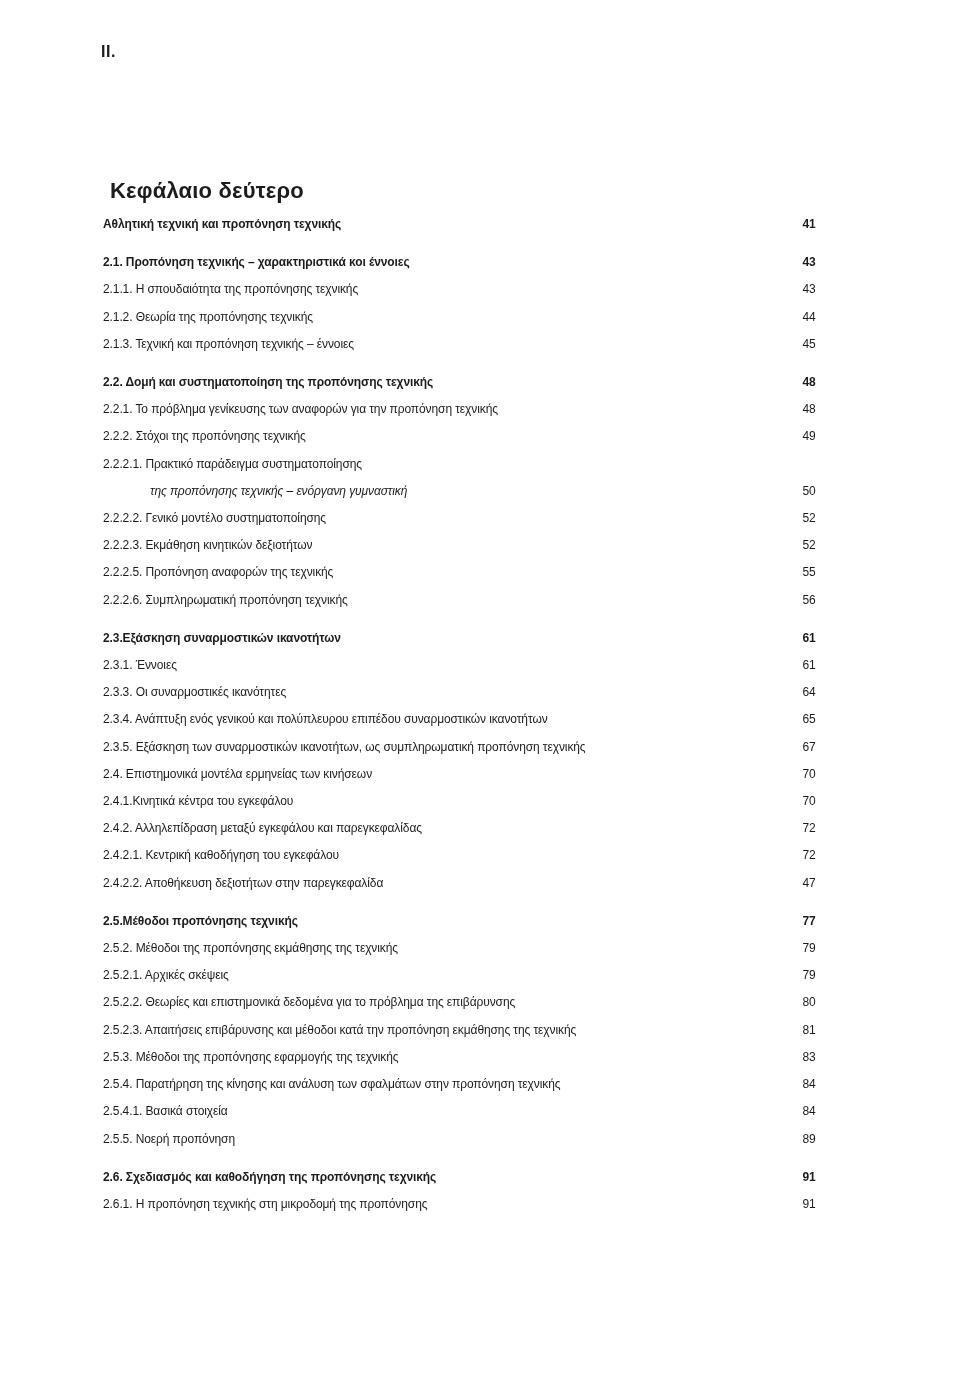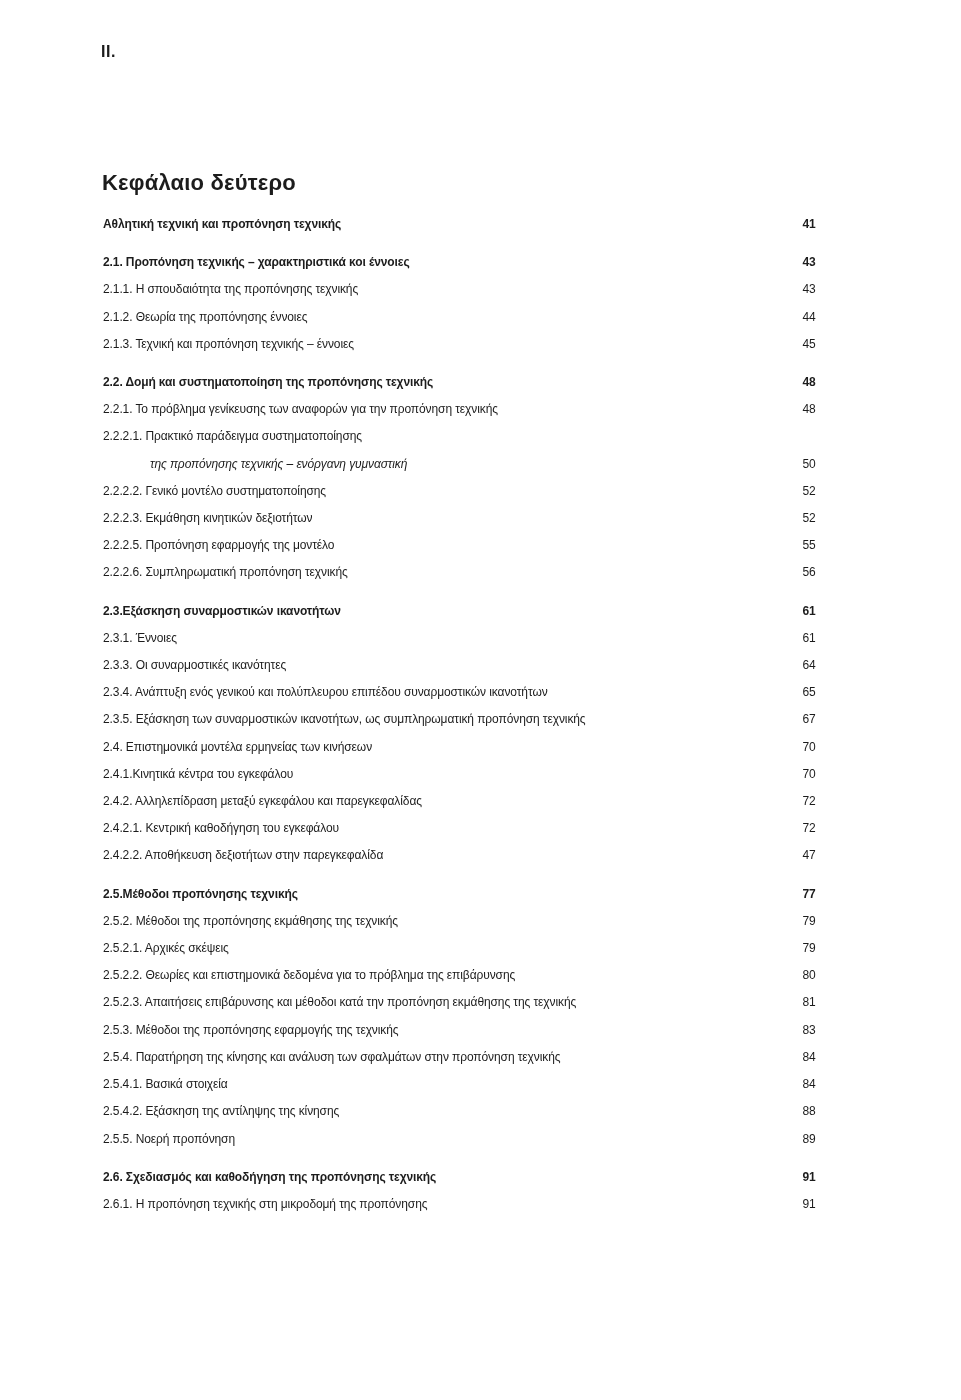--- a/index.html
+++ b/index.html
@@ -22,21 +22,21 @@
     top: 43px;
     left: 101px;
     font-size: 16px;
     font-weight: 700;
     letter-spacing: 0.5px;
   }
   .chapter {
     position: absolute;
     top: 170px;
     left: 102px;
-    margin: 0;
+    margin: 8px;
     font-size: 22px;
     font-weight: 700;
     letter-spacing: 0.2px;
   }
   .toc {
     position: absolute;
     top: 211px;
     left: 103px;
     width: 727px;
   }
@@ -85,53 +85,57 @@
     <div id="toc-entries">
         <div class="row bold gap">
     <span class="label">2.1.  Προπόνηση τεχνικής – χαρακτηριστικά κοι έννοιες</span>
     <span class="pagenum">43</span>
   </div>
         <div class="row">
     <span class="label">2.1.1. Η σπουδαιότητα της προπόνησης τεχνικής</span>
     <span class="pagenum">43</span>
   </div>
         <div class="row">
-    <span class="label">2.1.2. Θεωρία της προπόνησης έννοιες</span>
+    <span class="label">2.1.2. Θεωρία της προπόνησης τεχνικής</span>
     <span class="pagenum">44</span>
   </div>
         <div class="row">
     <span class="label">2.1.3. Τεχνική και προπόνηση τεχνικής – έννοιες</span>
     <span class="pagenum">45</span>
   </div>
         <div class="row bold gap">
     <span class="label">2.2. Δομή και συστηματοποίηση της προπόνησης τεχνικής</span>
     <span class="pagenum">48</span>
   </div>
         <div class="row">
     <span class="label">2.2.1. Το πρόβλημα γενίκευσης των αναφορών για την προπόνηση τεχνικής</span>
     <span class="pagenum">48</span>
+  </div>
+        <div class="row">
+    <span class="label">2.2.2. Στόχοι της προπόνησης τεχνικής</span>
+    <span class="pagenum">49</span>
   </div>
         <div class="row">
     <span class="label">2.2.2.1. Πρακτικό παράδειγμα συστηματοποίησης</span>
     <span class="pagenum"></span>
   </div>
         <div class="row indent">
     <span class="label">της προπόνησης τεχνικής – ενόργανη γυμναστική</span>
     <span class="pagenum">50</span>
   </div>
         <div class="row">
     <span class="label">2.2.2.2. Γενικό μοντέλο συστηματοποίησης</span>
     <span class="pagenum">52</span>
   </div>
         <div class="row">
     <span class="label">2.2.2.3. Εκμάθηση κινητικών δεξιοτήτων</span>
     <span class="pagenum">52</span>
   </div>
         <div class="row">
-    <span class="label">2.2.2.5. Προπόνηση εφαρμογής της μοντέλο</span>
+    <span class="label">2.2.2.5. Προπόνηση αναφορών της τεχνικής</span>
     <span class="pagenum">55</span>
   </div>
         <div class="row">
     <span class="label">2.2.2.6. Συμπληρωματική προπόνηση τεχνικής</span>
     <span class="pagenum">56</span>
   </div>
         <div class="row bold gap">
     <span class="label">2.3.Εξάσκηση συναρμοστικών ικανοτήτων</span>
     <span class="pagenum">61</span>
   </div>
@@ -197,24 +201,20 @@
   </div>
         <div class="row">
     <span class="label">2.5.4. Παρατήρηση της κίνησης και ανάλυση των σφαλμάτων στην προπόνηση τεχνικής</span>
     <span class="pagenum">84</span>
   </div>
         <div class="row">
     <span class="label">2.5.4.1. Βασικά στοιχεία</span>
     <span class="pagenum">84</span>
   </div>
         <div class="row">
-    <span class="label">2.5.4.2. Εξάσκηση της αντίληψης της κίνησης</span>
-    <span class="pagenum">88</span>
-  </div>
-        <div class="row">
     <span class="label">2.5.5. Νοερή προπόνηση</span>
     <span class="pagenum">89</span>
   </div>
         <div class="row bold gap">
     <span class="label">2.6. Σχεδιασμός και καθοδήγηση της προπόνησης τεχνικής</span>
     <span class="pagenum">91</span>
   </div>
         <div class="row">
     <span class="label">2.6.1. Η προπόνηση τεχνικής στη μικροδομή της προπόνησης</span>
     <span class="pagenum">91</span>

